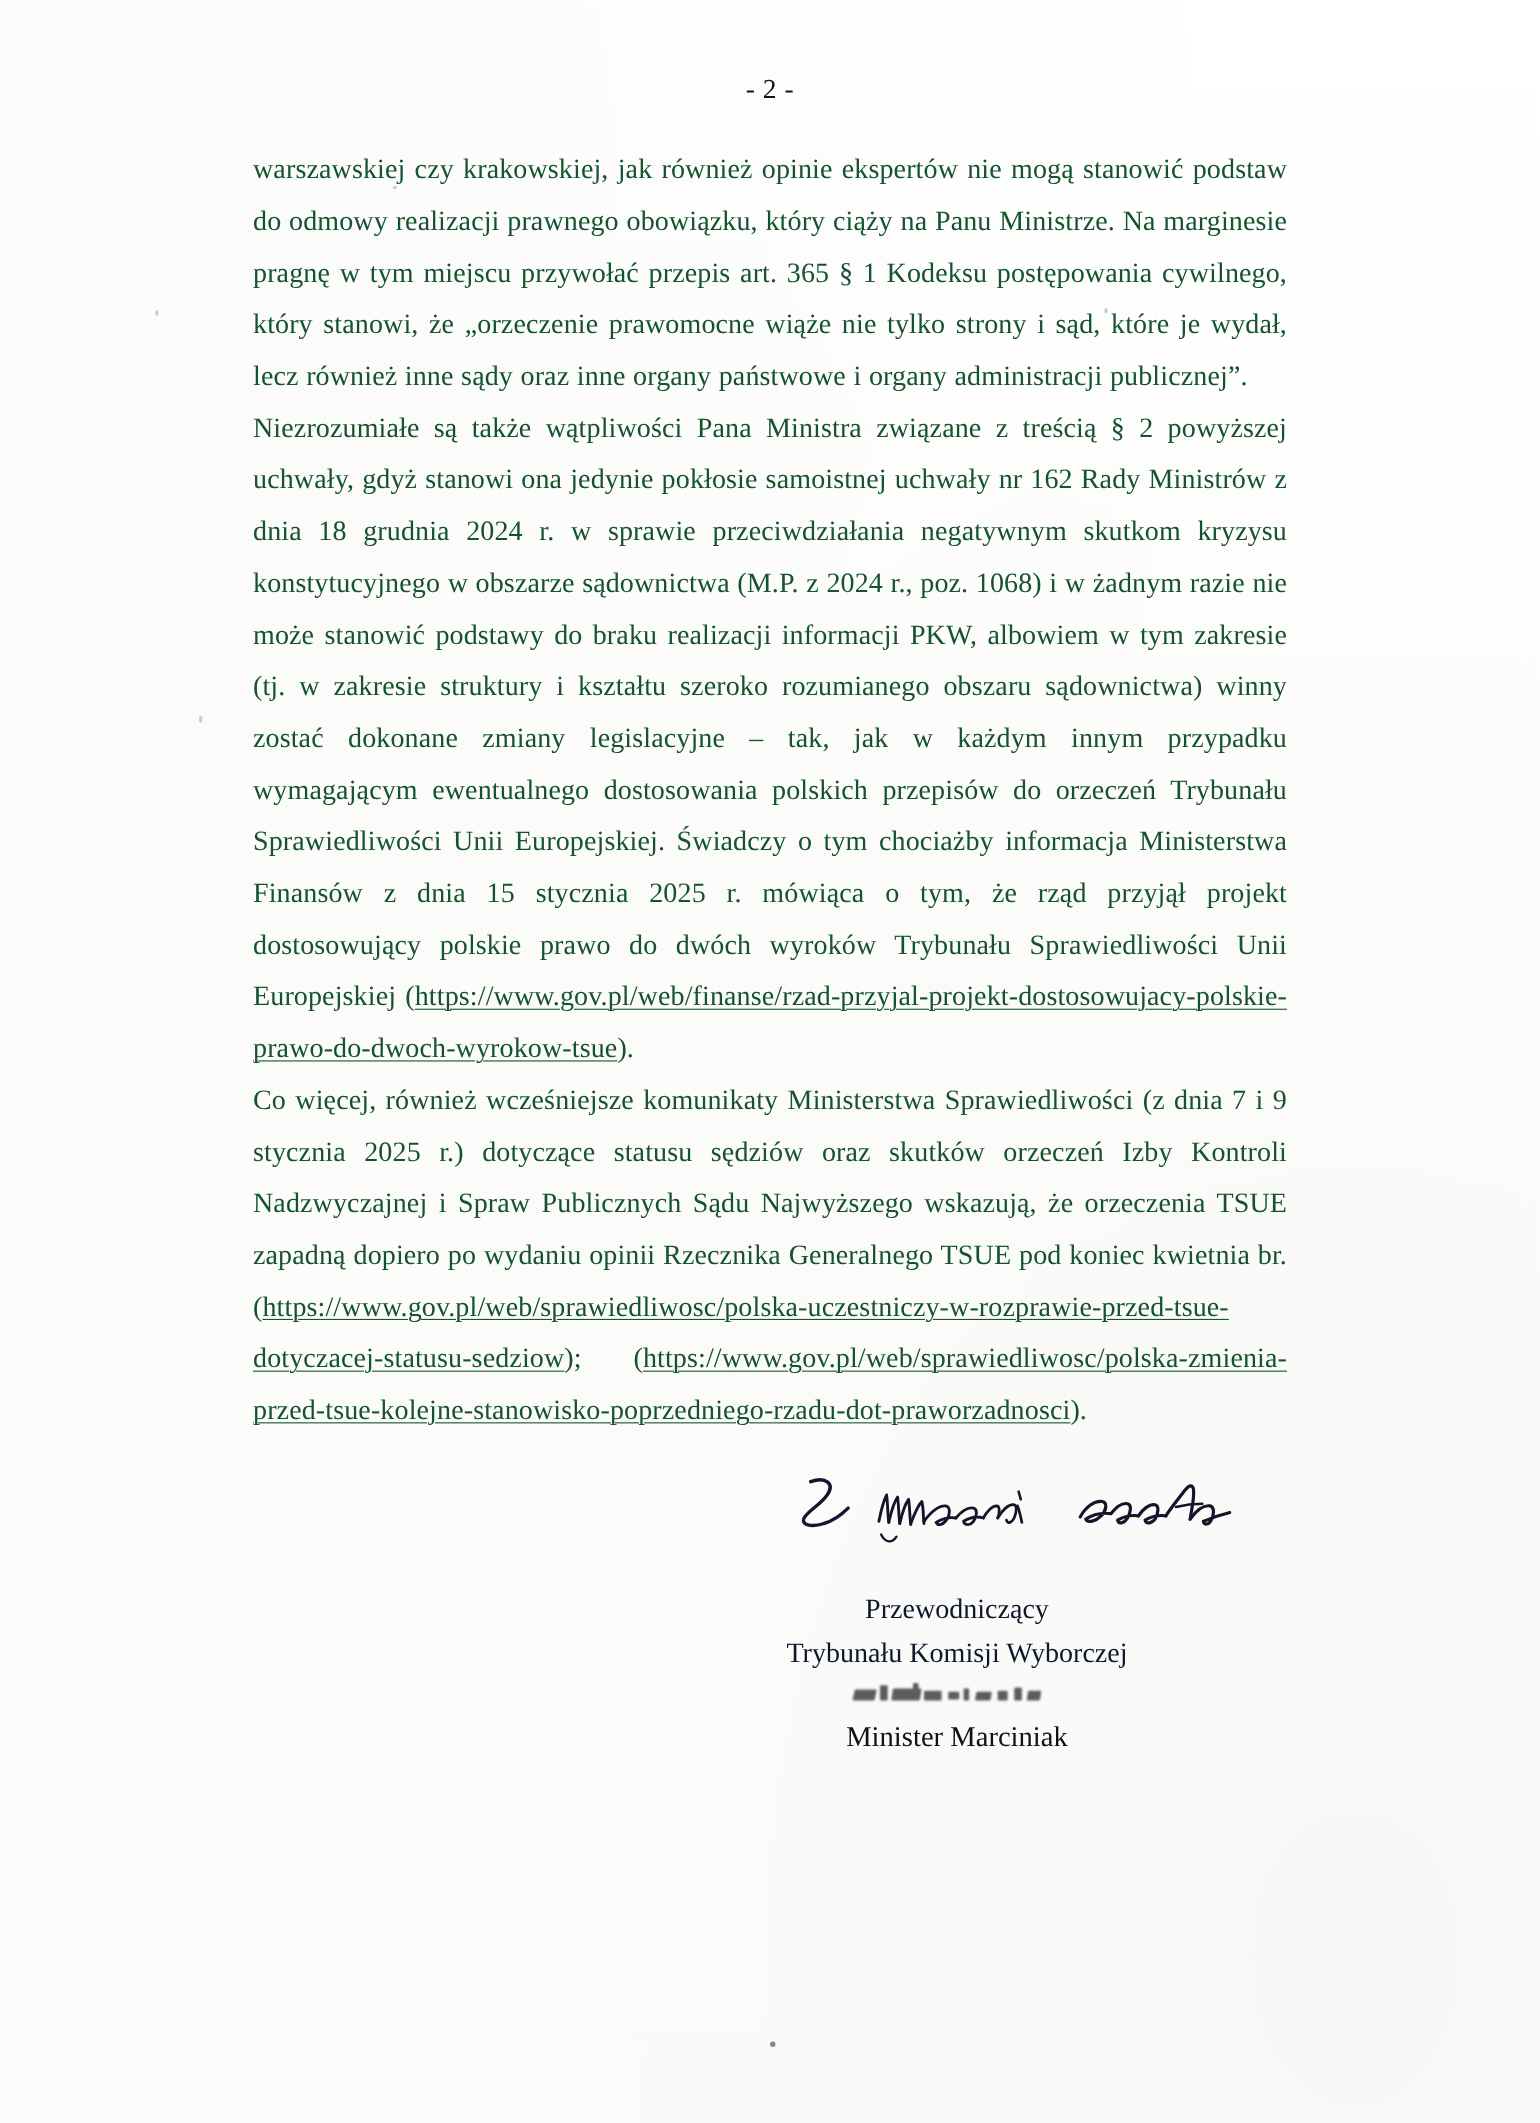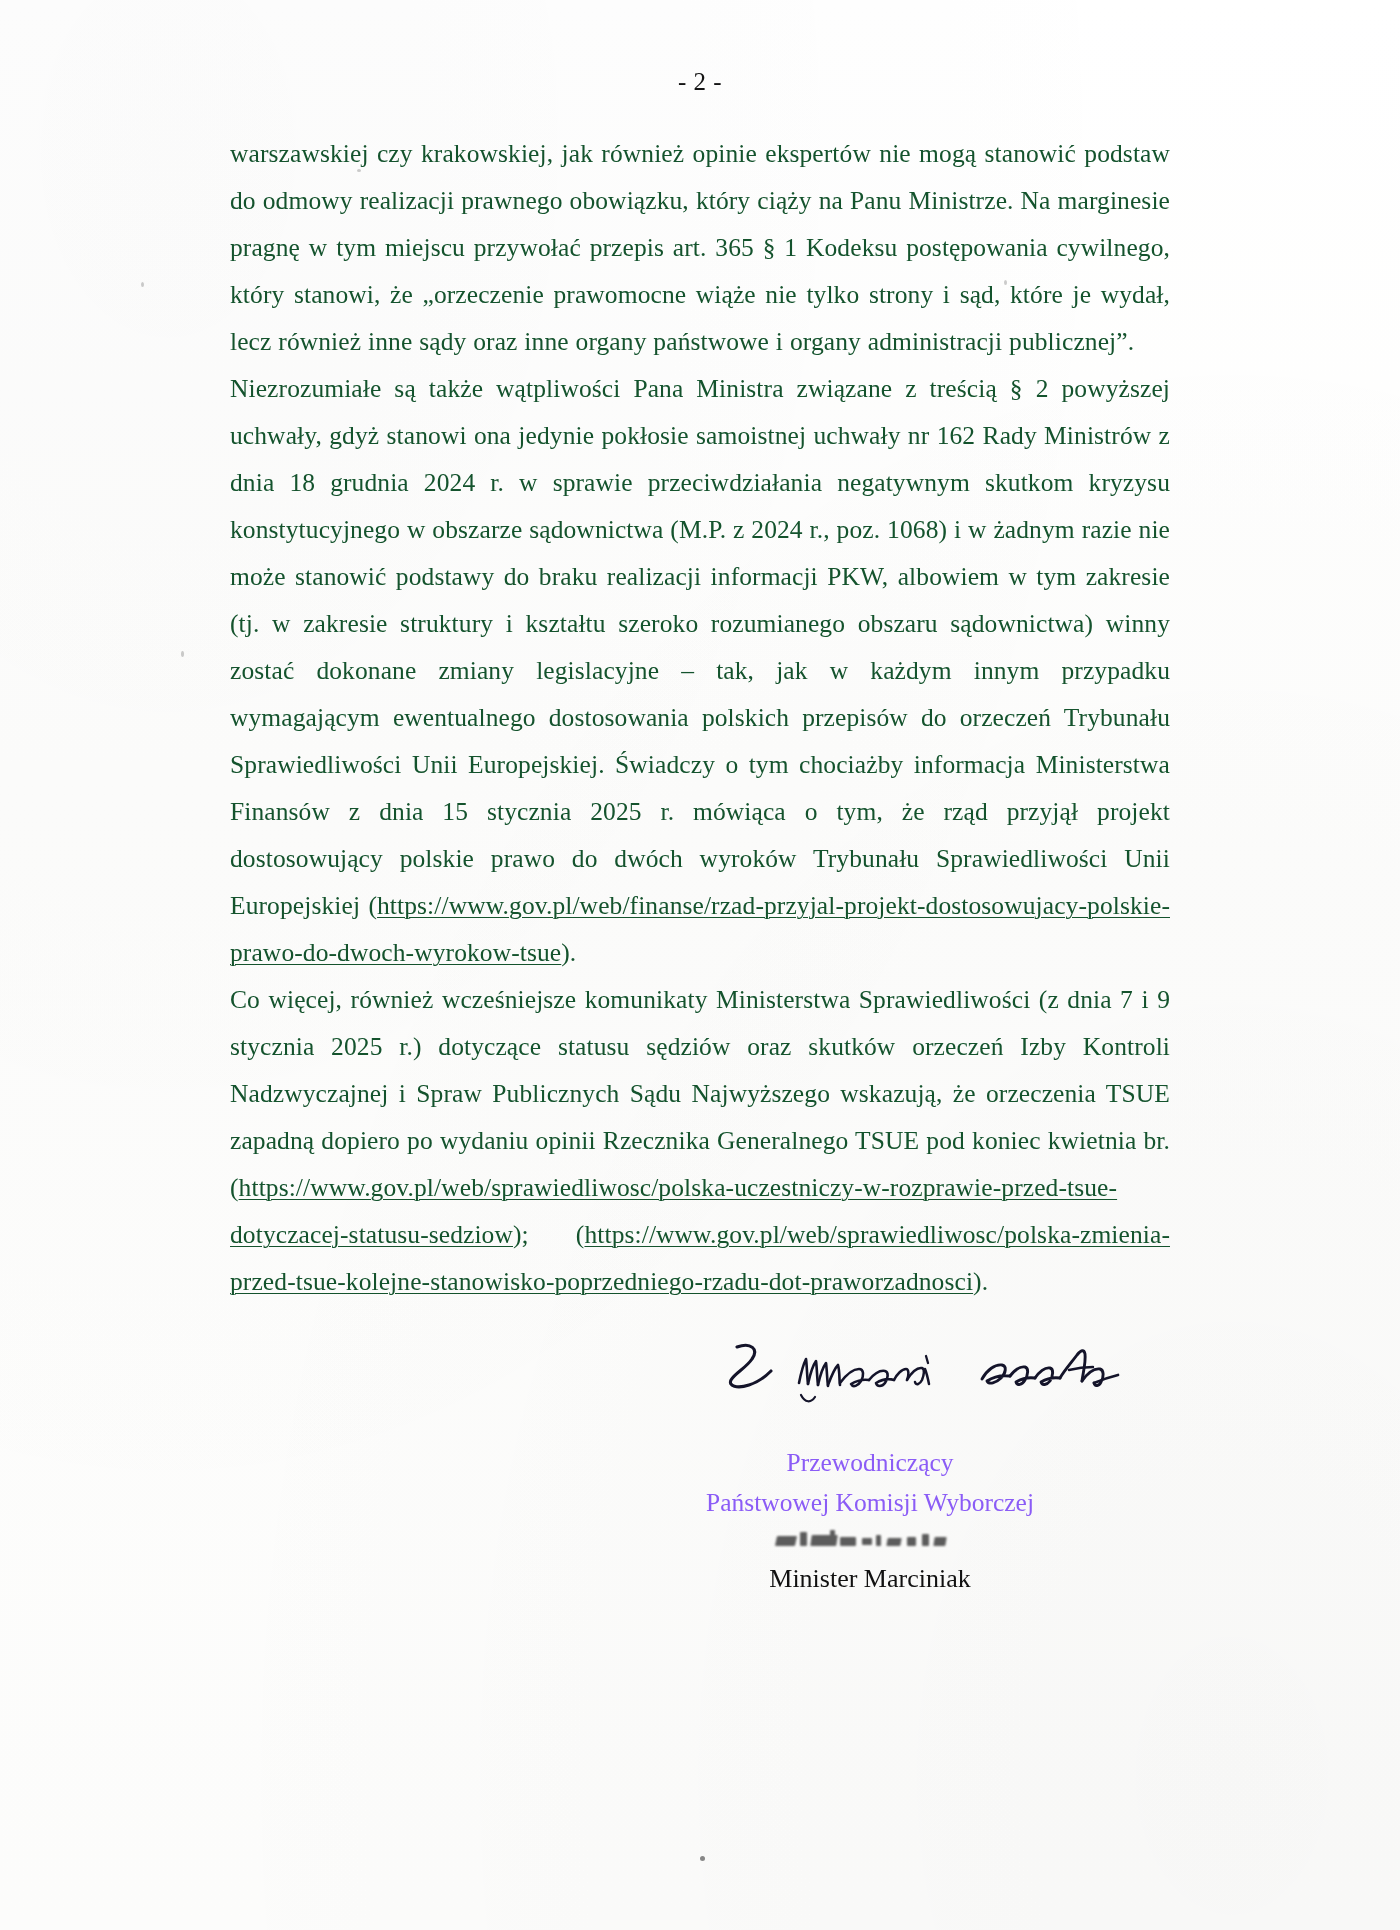--- a/index.html
+++ b/index.html
@@ -83,21 +83,21 @@
   .sig-lines {
     position: absolute;
     left: 340px;
     top: 138px;
     width: 600px;
     text-align: center;
   }
   .sig-line {
     font-size: 25.5px;
     line-height: 40px;
-    color: #8b5cf6;
+    color: #0f172a;
   }
   .redaction {
     position: relative;
     margin: 6px auto 4px auto;
     width: 200px;
     height: 22px;
     filter: blur(1.1px);
     opacity: 0.82;
   }
   .redaction span {
@@ -175,21 +175,21 @@
           <path d="M310 45 C314 39, 320 34, 325 35 C329 36, 328 43, 325 48 C322 52, 317 53, 316 49 C321 46, 328 44, 335 45" stroke-width="2.9"></path>
           <path d="M335 45 C339 38, 346 30, 352 22 C356 17, 359 16, 360 21 C361 29, 358 40, 357 48" stroke-width="2.9"></path>
           <path d="M344 37 C352 35, 360 34, 368 34" stroke-width="2.4"></path>
           <path d="M357 48 C362 41, 369 35, 375 36 C379 37, 379 44, 376 49 C374 53, 370 54, 369 50" stroke-width="2.9"></path>
           <path d="M369 50 C376 47, 385 44, 393 42" stroke-width="2.7"></path>
         </g>
       </svg>
 
       <div class="sig-lines">
         <div class="sig-line">Przewodniczący</div>
-        <div class="sig-line">Państwowej Komisji Wyborczej</div>
+        <div class="sig-line">Trybunału Komisji Wyborczej</div>
 
         <div class="redaction" title="redacted">
           <span style="left:6px;   top:7px;  width:20px; height:10px; transform:skewX(-12deg);"></span>
           <span style="left:30px;  top:3px;  width:7px;  height:14px;"></span>
           <span style="left:41px;  top:6px;  width:26px; height:11px; transform:skewX(-8deg);"></span>
           <span style="left:60px;  top:1px;  width:5px;  height:7px;"></span>
           <span style="left:70px;  top:8px;  width:16px; height:9px;"></span>
           <span style="left:92px;  top:9px;  width:10px; height:7px;"></span>
           <span style="left:106px; top:6px;  width:5px;  height:11px;"></span>
           <span style="left:117px; top:9px;  width:14px; height:8px;  transform:skewX(-10deg);"></span>

